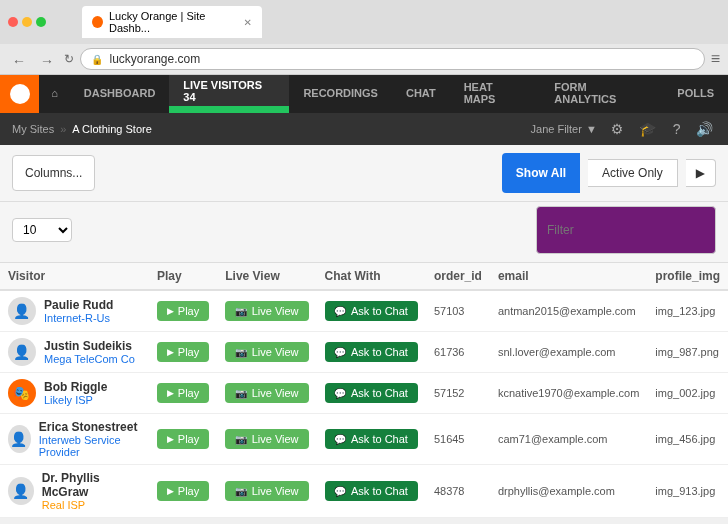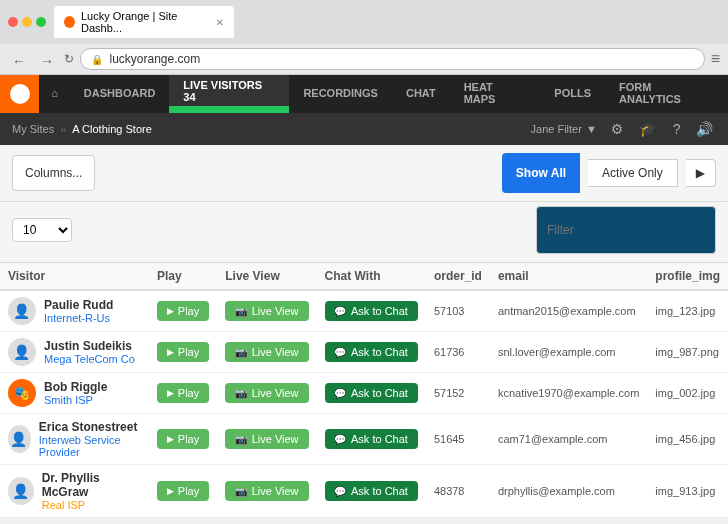--- a/index.html
+++ b/index.html
@@ -6,21 +6,21 @@
     body { font-family: Arial, sans-serif; font-size: 12px; background: #f0f0f0; width: 728px; height: 524px; overflow: hidden; }
 
     
     .browser-chrome { background: #e8e8e8; border-bottom: 1px solid #ccc; }
     .browser-titlebar { display: flex; align-items: center; padding: 6px 8px; gap: 8px; background: #ddd; }
     .browser-dots { display: flex; gap: 4px; }
     .browser-dot { width: 10px; height: 10px; border-radius: 50%; }
     .dot-red { background: #ff5f57; }
     .dot-yellow { background: #febc2e; }
     .dot-green { background: #28c840; }
-    .browser-tab { background: #fff; border-radius: 4px 4px 0 0; padding: 4px 10px; font-size: 11px; display: flex; align-items: center; gap: 6px; max-width: 180px; }
+    .browser-tab { background: #fff; border-radius: 4px 4px 0 0; padding: 4px 10px; font-size: 11px; display: flex; align-items: center; gap: 6px; max-width: 180px; margin-left: 28px; }
     .browser-tab-favicon { width: 12px; height: 12px; background: #ff6600; border-radius: 50%; }
     .browser-tab-close { color: #888; font-size: 10px; cursor: pointer; }
 
     .browser-toolbar { display: flex; align-items: center; padding: 4px 8px; gap: 6px; background: #e8e8e8; }
     .nav-btn { background: none; border: none; font-size: 14px; color: #666; cursor: pointer; padding: 2px 4px; }
     .nav-btn:disabled { color: #bbb; cursor: default; }
     .refresh-btn { background: none; border: none; font-size: 12px; color: #666; cursor: pointer; }
     .address-bar { flex: 1; background: #fff; border: 1px solid #bbb; border-radius: 12px; padding: 3px 10px; font-size: 12px; color: #333; display: flex; align-items: center; gap: 6px; }
     .lock-icon { color: #888; font-size: 10px; }
     .menu-btn { background: none; border: none; font-size: 16px; color: #666; cursor: pointer; }
@@ -48,21 +48,21 @@
     .columns-btn { background: #fff; border: 1px solid #ccc; border-radius: 4px; padding: 10px 12px; font-size: 12px; cursor: pointer; color: #333; }
     .toolbar-spacer { flex: 1; }
     .show-all-btn { background: #1a73e8; color: #fff; border: none; border-radius: 4px 0 0 4px; padding: 13px 14px; font-size: 12px; cursor: pointer; font-weight: bold; }
     .active-only-btn { background: #fff; color: #333; border: 1px solid #ccc; border-left: none; border-radius: 0; padding: 6px 14px; font-size: 12px; cursor: pointer; }
     .play-all-btn { background: #fff; border: 1px solid #ccc; border-left: none; border-radius: 0 4px 4px 0; padding: 6px 10px; cursor: pointer; color: #333; font-size: 12px; }
 
     
     .filter-row { background: #f5f5f5; padding: 4px 12px 8px; display: flex; align-items: center; gap: 8px; border-bottom: 1px solid #ddd; }
     .per-page-select { background: #fff; border: 1px solid #ccc; border-radius: 4px; padding: 3px 6px; font-size: 12px; width: 60px; }
     .filter-spacer { flex: 1; }
-    .filter-input { background: #0c4a6e; border: 1px solid #ccc; border-radius: 4px; padding: 16px 10px; font-size: 12px; width: 180px; color: #999; }
+    .filter-input { background: #701a75; border: 1px solid #ccc; border-radius: 4px; padding: 16px 10px; font-size: 12px; width: 180px; color: #999; }
 
     
     .table-container { background: #fff; overflow: auto; }
     table { width: 100%; border-collapse: collapse; font-size: 12px; }
     thead th { background: #f8f8f8; border-bottom: 2px solid #e0e0e0; padding: 6px 8px; text-align: left; color: #555; font-weight: bold; white-space: nowrap; }
     tbody tr { border-bottom: 1px solid #eee; }
     td { padding: 6px 8px; vertical-align: middle; }
     .visitor-avatar { width: 28px; height: 28px; background: #ddd; border-radius: 50%; display: flex; align-items: center; justify-content: center; color: #888; font-size: 14px; overflow: hidden; }
     .visitor-avatar.has-img { background: #ff6600; }
     .visitor-cell { display: flex; align-items: center; gap: 8px; }
@@ -112,22 +112,22 @@
 <div class="app-nav">
   <div class="nav-logo">
     <div class="nav-logo-circle"></div>
   </div>
   <div class="nav-item home">⌂</div>
   <div class="nav-item">DASHBOARD</div>
   <div class="nav-item active">LIVE VISITORS 34</div>
   <div class="nav-item">RECORDINGS</div>
   <div class="nav-item">CHAT</div>
   <div class="nav-item">HEAT MAPS</div>
+  <div class="nav-item">FORM ANALYTICS</div>
   <div class="nav-item">POLLS</div>
-  <div class="nav-item">FORM ANALYTICS</div>
 </div>
 
 <div class="secondary-header">
   <div class="breadcrumb">
     <span class="breadcrumb-link">My Sites</span>
     <span class="breadcrumb-sep">»</span>
     <span class="breadcrumb-current">A Clothing Store</span>
   </div>
   <div class="header-actions">
     <div class="user-menu">
@@ -218,21 +218,21 @@
     <td class="order-cell">61736</td>
     <td class="email-cell">snl.lover@example.com</td>
     <td class="img-cell">img_987.png</td>
   </tr>
         <tr>
     <td>
       <div class="visitor-cell">
         <div class="visitor-avatar has-img">🎭</div>
         <div class="visitor-info">
           <div class="name">Bob Riggle</div>
-          <div class="company">Smith ISP</div>
+          <div class="company">Likely ISP</div>
         </div>
       </div>
     </td>
     <td>
       <button class="btn-play">Play</button>
     </td>
     <td>
       <button class="btn-liveview">Live View</button>
     </td>
     <td>

